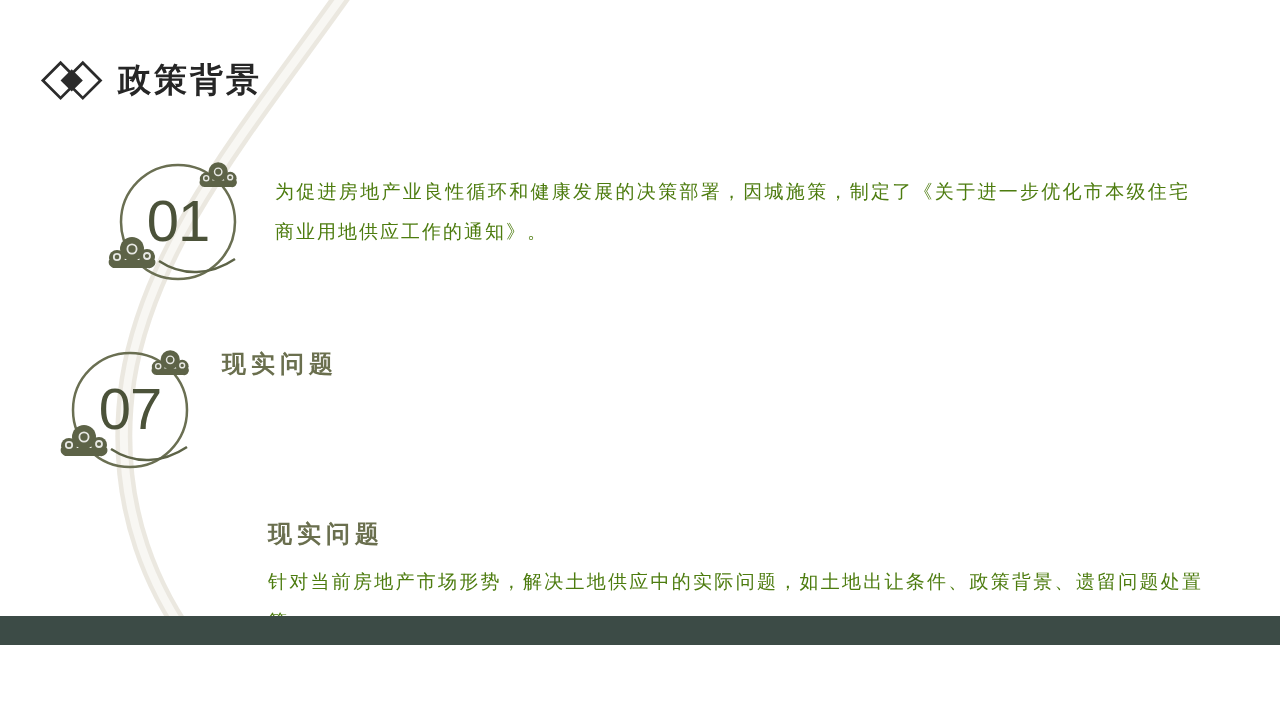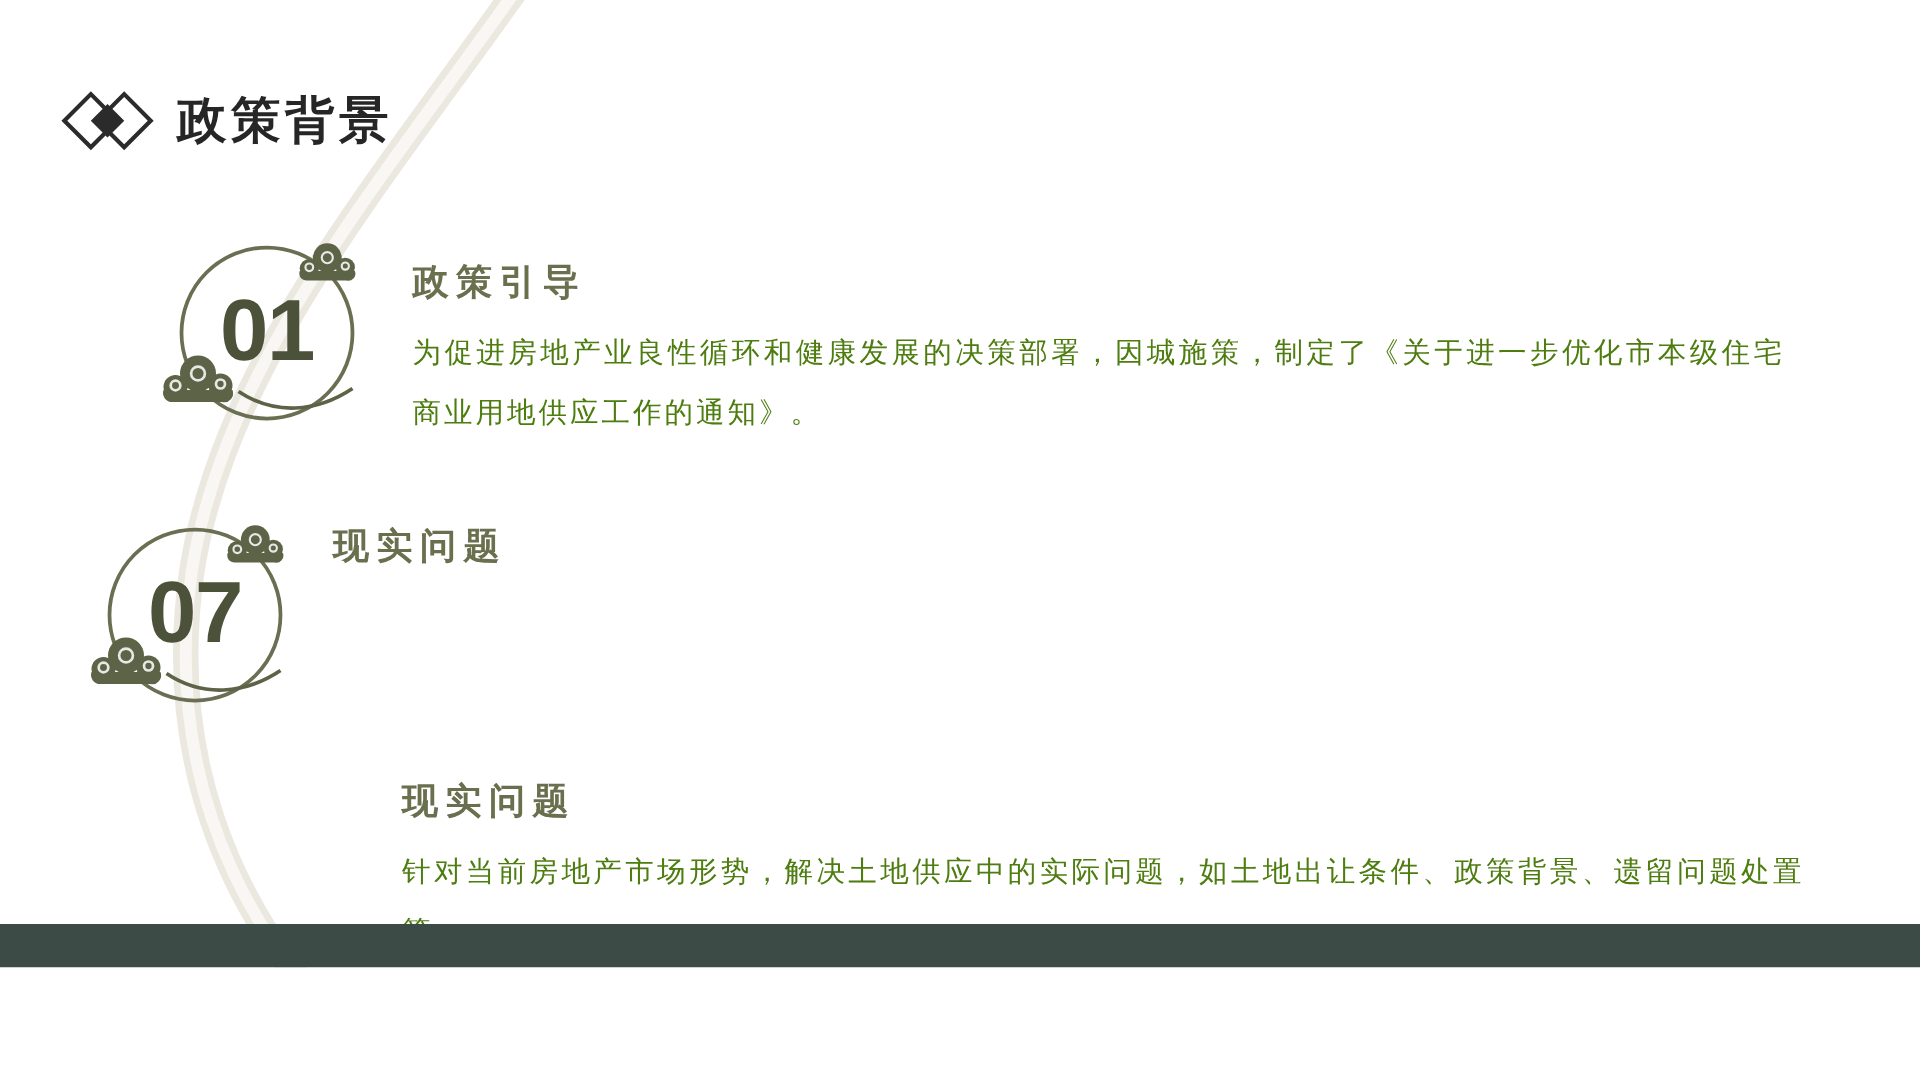--- a/index.html
+++ b/index.html
@@ -47,21 +47,21 @@
   .badge svg { position: absolute; inset: 0; }
   .badge .num {
     position: absolute;
     inset: 0;
     display: flex;
     align-items: center;
     justify-content: center;
     font-size: 58px;
     letter-spacing: -1px;
     color: #4b5239;
-    font-weight: 700;
+    font-weight: 400;
     padding-bottom: 4px;
   }
   .badge-1 { left: 103px; top: 147px; }
   .badge-2 { left: 55px;  top: 335px; }
   .badge-3 { left: 95px;  top: 510px; }
   
   .item-text { position: absolute; }
   .item-text h3 {
     font-size: 24px;
     font-weight: 700;
@@ -134,21 +134,20 @@
     <svg viewBox="0 0 150 150">
       <circle cx="75" cy="75" r="57" fill="none" stroke="#6a6f52" stroke-width="2.5"></circle>
       <path d="M56,114 C 80,130 108,128 132,112" fill="none" stroke="#5d6347" stroke-width="2.5"></path>
       <use href="#cloud-shape" transform="translate(92,12) scale(0.8)"></use>
       <use href="#cloud-shape" transform="translate(0,86)"></use>
     </svg>
     <div class="num">01</div>
   </div>
 
   <div class="item-text text-1">
-    <h3>政策引导</h3>
     <p>为促进房地产业良性循环和健康发展的决策部署，因城施策，制定了《关于进一步优化市本级住宅商业用地供应工作的通知》。</p>
   </div>
 
   <div class="badge badge-2">
     <svg viewBox="0 0 150 150">
       <circle cx="75" cy="75" r="57" fill="none" stroke="#6a6f52" stroke-width="2.5"></circle>
       <path d="M56,114 C 80,130 108,128 132,112" fill="none" stroke="#5d6347" stroke-width="2.5"></path>
       <use href="#cloud-shape" transform="translate(92,12) scale(0.8)"></use>
       <use href="#cloud-shape" transform="translate(0,86)"></use>
     </svg>

